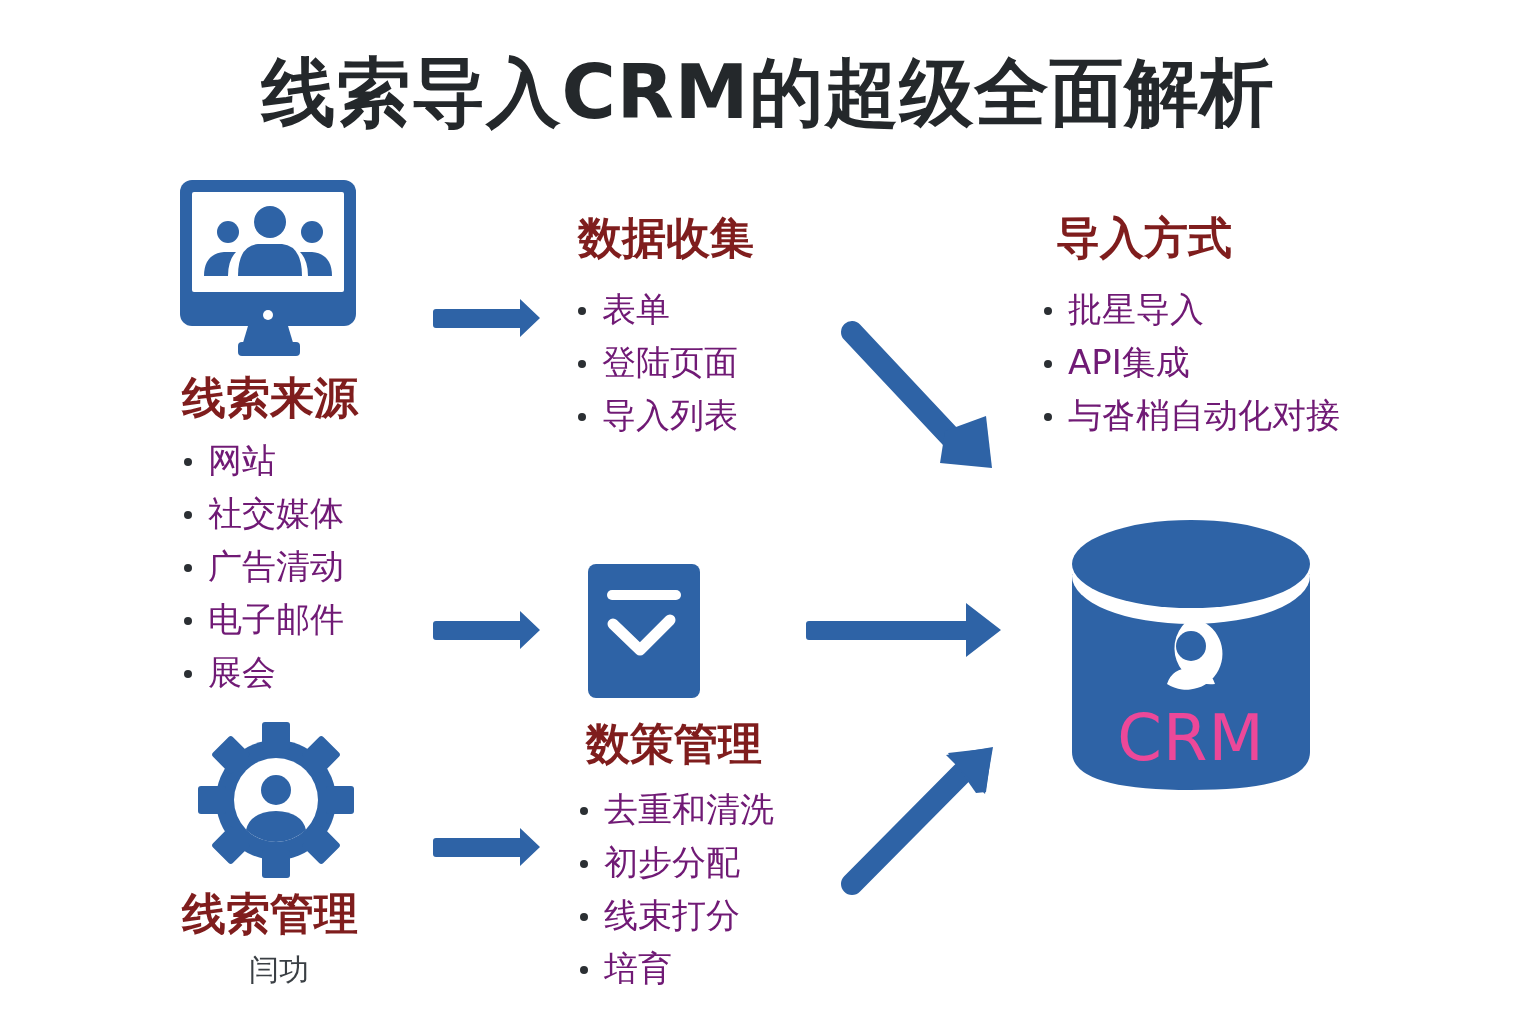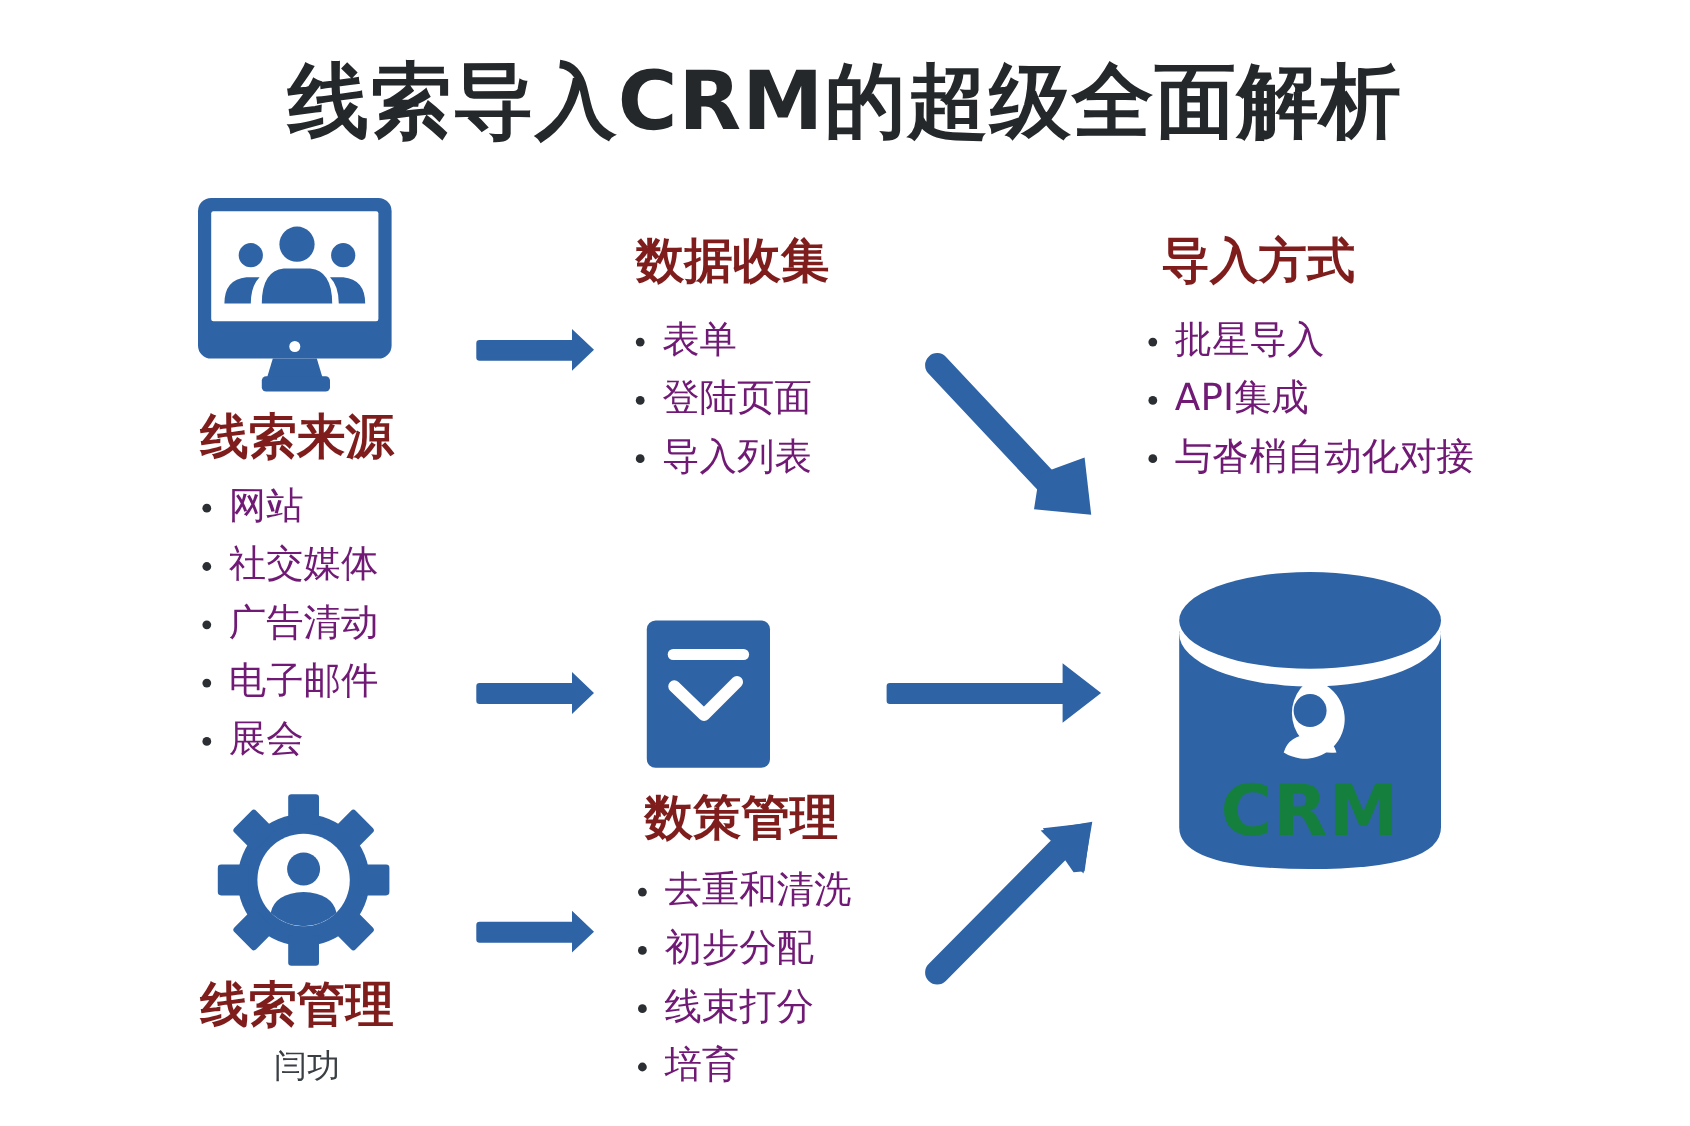--- a/index.html
+++ b/index.html
@@ -71,22 +71,22 @@
     svg.icon { position: absolute; overflow: visible; }
     svg.arrows { position: absolute; left: 0; top: 0; width: 1536px; height: 1024px; pointer-events: none; }
 
     .crm-label {
       position: absolute;
       left: 1072px;
       width: 238px;
       top: 700px;
       text-align: center;
       font-size: 64px;
-      font-weight: bold;
-      color: #15803d;
+      font-weight: normal;
+      color: #ec4899;
       line-height: 76px;
       letter-spacing: 1px;
     }
   </style>
 </head>
 <body>
 
 <div class="abs main-title">线索导入CRM的超级全面解析</div>
 
 <svg class="arrows" viewBox="0 0 1536 1024">

